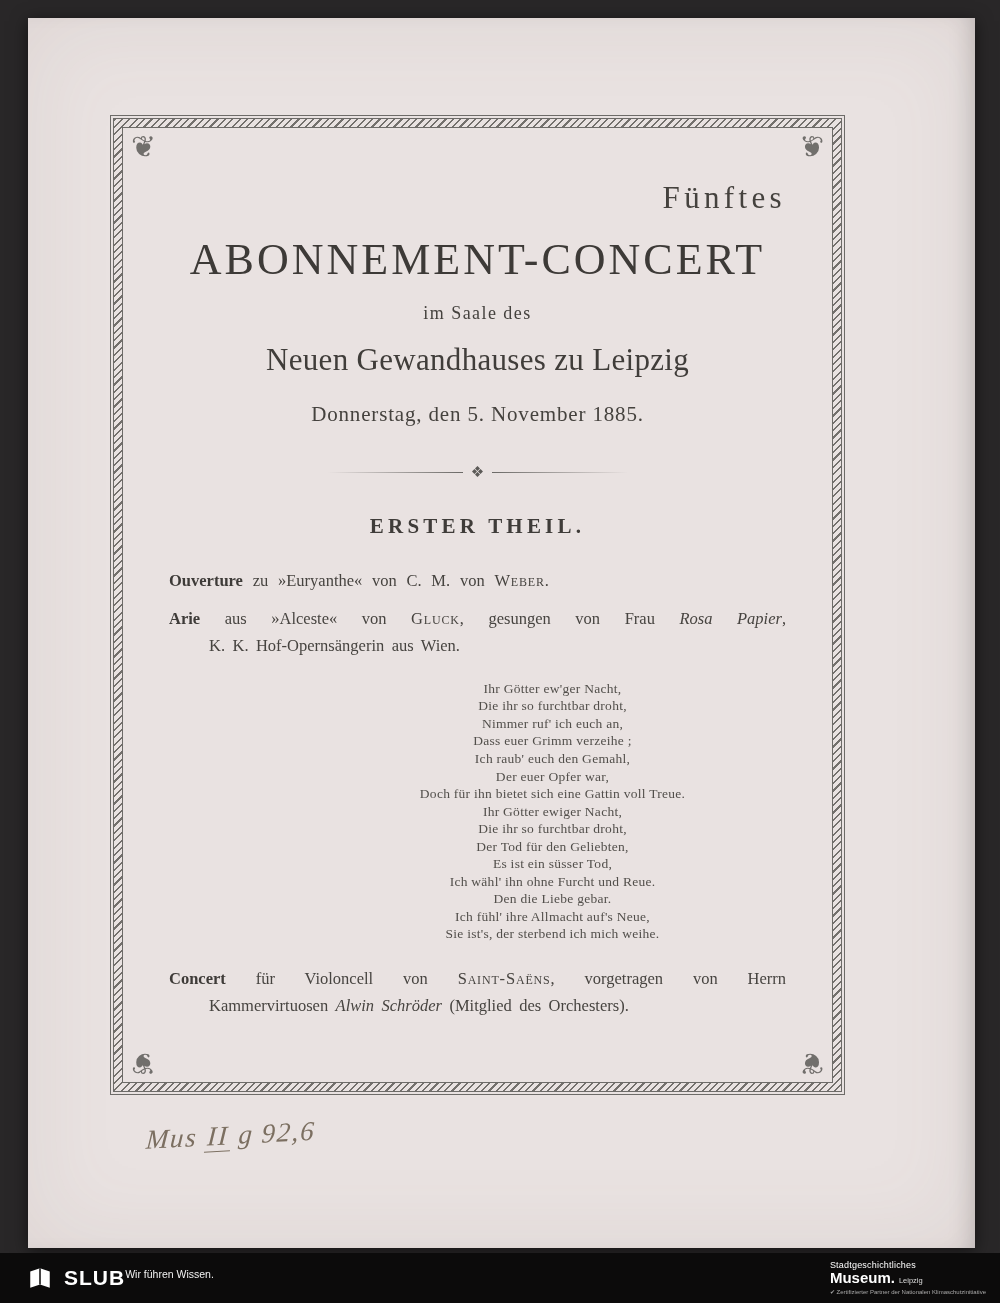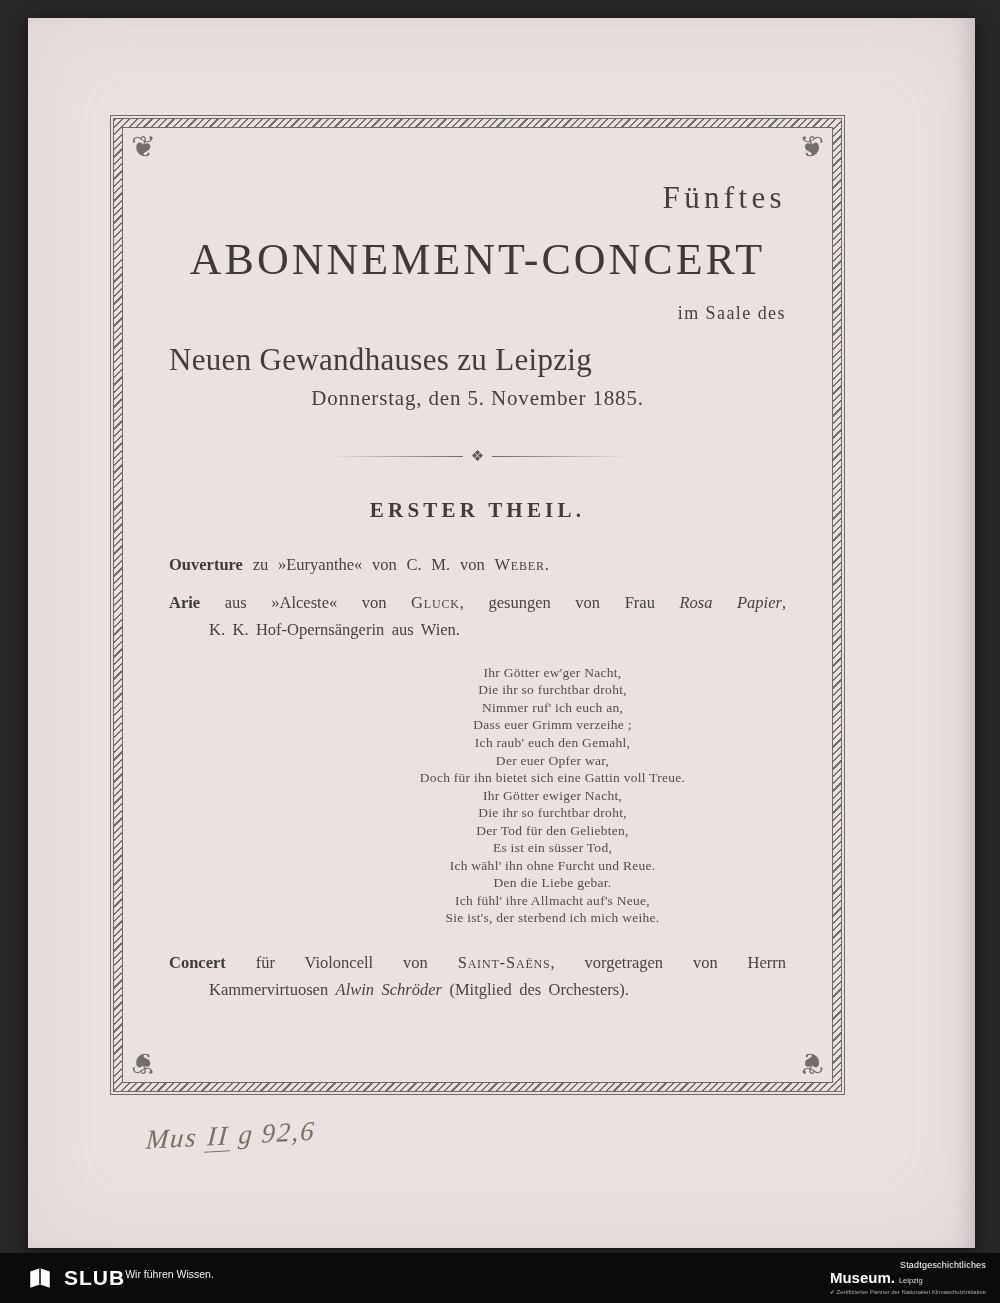--- a/index.html
+++ b/index.html
@@ -20,22 +20,22 @@
           opacity:.85;line-height:1;}
   .c-tl{top:4px;left:8px;}
   .c-tr{top:4px;right:8px;transform:scaleX(-1);}
   .c-bl{bottom:4px;left:8px;transform:scaleY(-1);}
   .c-br{bottom:4px;right:8px;transform:scale(-1,-1);}
   
   .content{padding:52px 46px 0;color:#45423e;}
   .series{font-size:31px;letter-spacing:.14em;text-align:right;margin:0 0 18px;}
   .maintitle{font-size:44px;font-weight:400;letter-spacing:3px;text-align:center;margin:0 0 18px;
              color:#3d3a37;white-space:nowrap;}
-  .venue-intro{font-size:18px;text-align:right;letter-spacing:.08em;margin:0 0 18px;}
-  .venue{font-size:31px;text-align:left;letter-spacing:.01em;margin:0 0 8px;color:#403d3a;}
+  .venue-intro{font-size:18px;text-align:center;letter-spacing:.08em;margin:0 0 18px;}
+  .venue{font-size:31px;text-align:center;letter-spacing:.01em;margin:0 0 24px;color:#403d3a;}
   .dateline{font-size:21px;text-align:center;letter-spacing:.04em;margin:0;}
   .divider{display:flex;align-items:center;justify-content:center;gap:8px;width:300px;margin:38px auto 34px;}
   .dline{flex:1;height:1px;}
   .dl-l{background:linear-gradient(to left,#6b6966,rgba(107,105,102,0));}
   .dl-r{background:linear-gradient(to right,#6b6966,rgba(107,105,102,0));}
   .dglyph{font-family:"DejaVu Sans",sans-serif;font-size:15px;color:#5c5a57;line-height:1;}
   .part-title{font-size:21px;font-weight:700;letter-spacing:.2em;text-align:center;margin:0 0 30px;
               color:#3f3c39;}
   .prog{font-size:16.5px;line-height:1.45;color:#474440;margin:0 0 14px;}
   .p-single{word-spacing:.34em;}
@@ -52,21 +52,21 @@
   .annotation .u{border-bottom:1.5px solid #6d6050;padding:0 2px;}
   .annotation span{margin-right:8px;}
   
   .footerbar{position:absolute;left:0;right:0;bottom:0;height:50px;background:#0c0b0b;display:flex;
              align-items:center;justify-content:space-between;padding:0 8px 0 26px;box-sizing:border-box;
              font-family:"Liberation Sans","DejaVu Sans",sans-serif;}
   .slub{display:flex;align-items:center;gap:10px;color:#ffffff;}
   .slub-col{display:flex;flex-direction:row;line-height:1.05;justify-content:space-between;}
   .slub-name{font-size:21px;font-weight:700;letter-spacing:1px;}
   .slub-tag{font-size:10.5px;margin-top:2px;color:#f2f2f2;}
-  .museum{color:#ffffff;text-align:right;line-height:1.1;padding-right:6px;min-width:138px;}
+  .museum{color:#ffffff;text-align:left;line-height:1.1;padding-right:6px;min-width:138px;}
   .museum-top{font-size:9px;letter-spacing:.2px;}
   .museum-row{display:flex;align-items:baseline;gap:4px;}
   .museum-name{font-size:15px;font-weight:700;}
   .museum-city{font-size:7.5px;color:#dddddd;}
   .museum-fine{font-size:6px;color:#aaaaaa;margin-top:2px;white-space:nowrap;}
 </style>
 </head>
 <body>
 
 <div class="stage">

